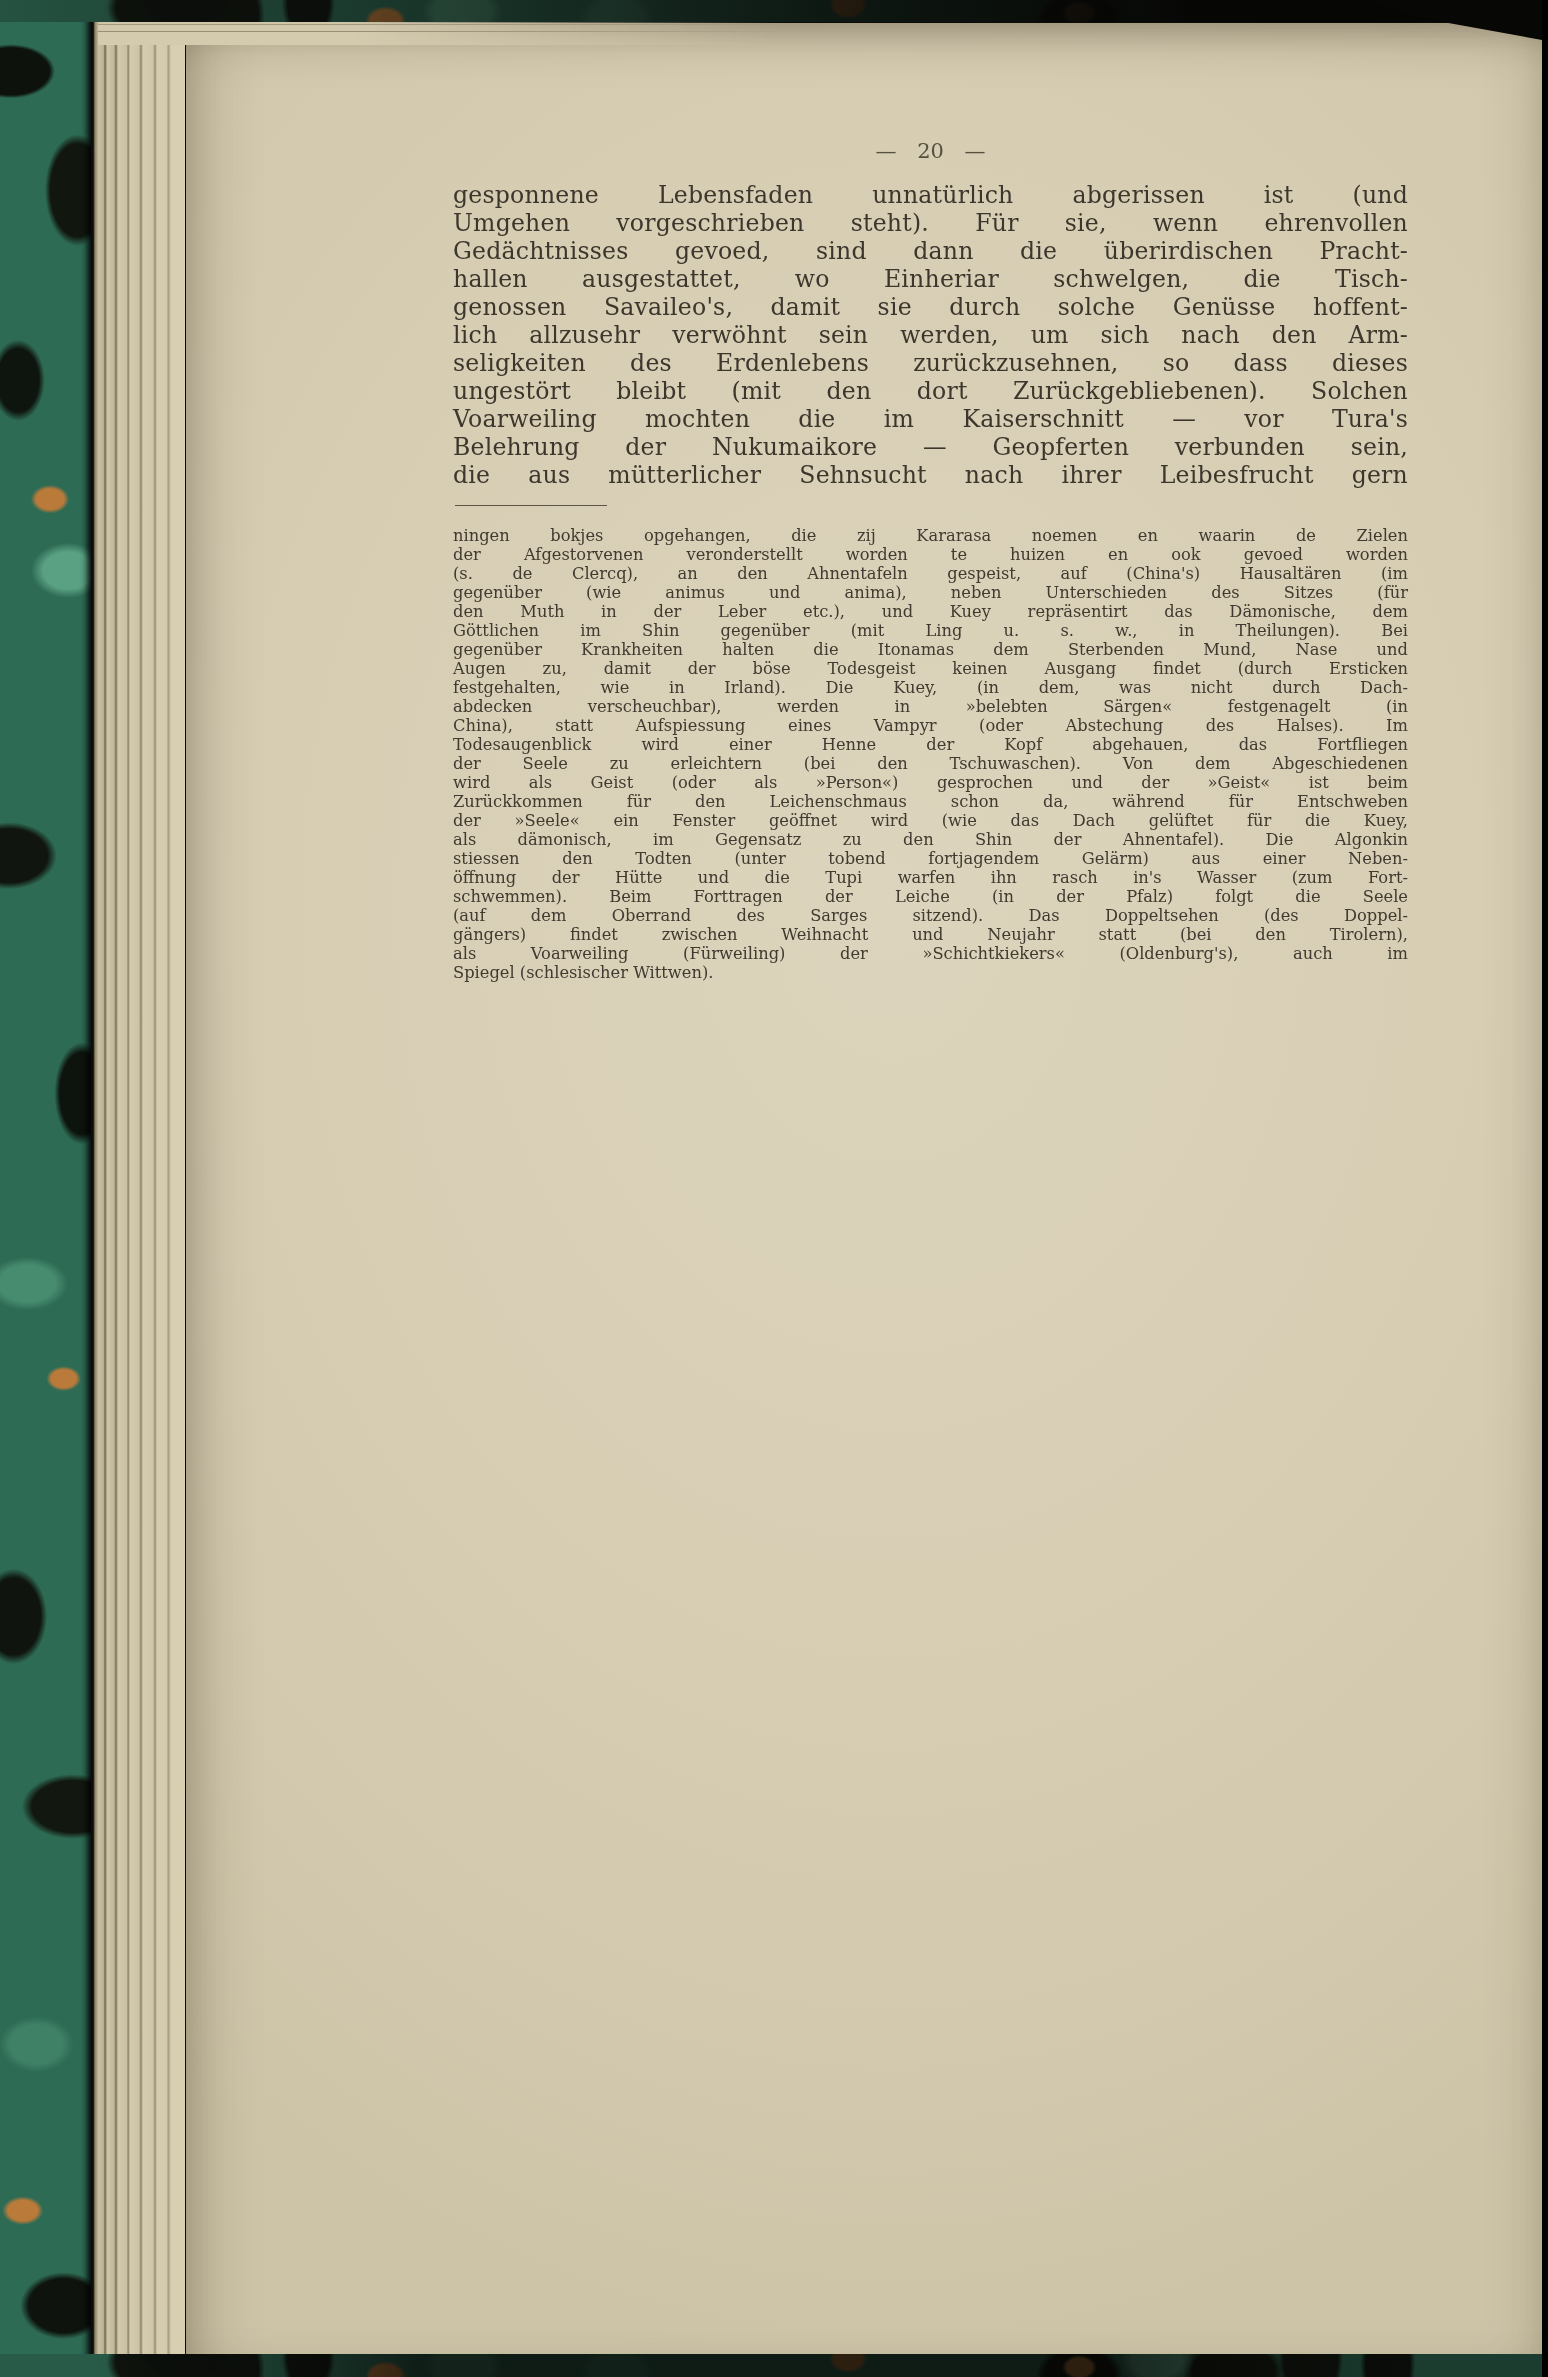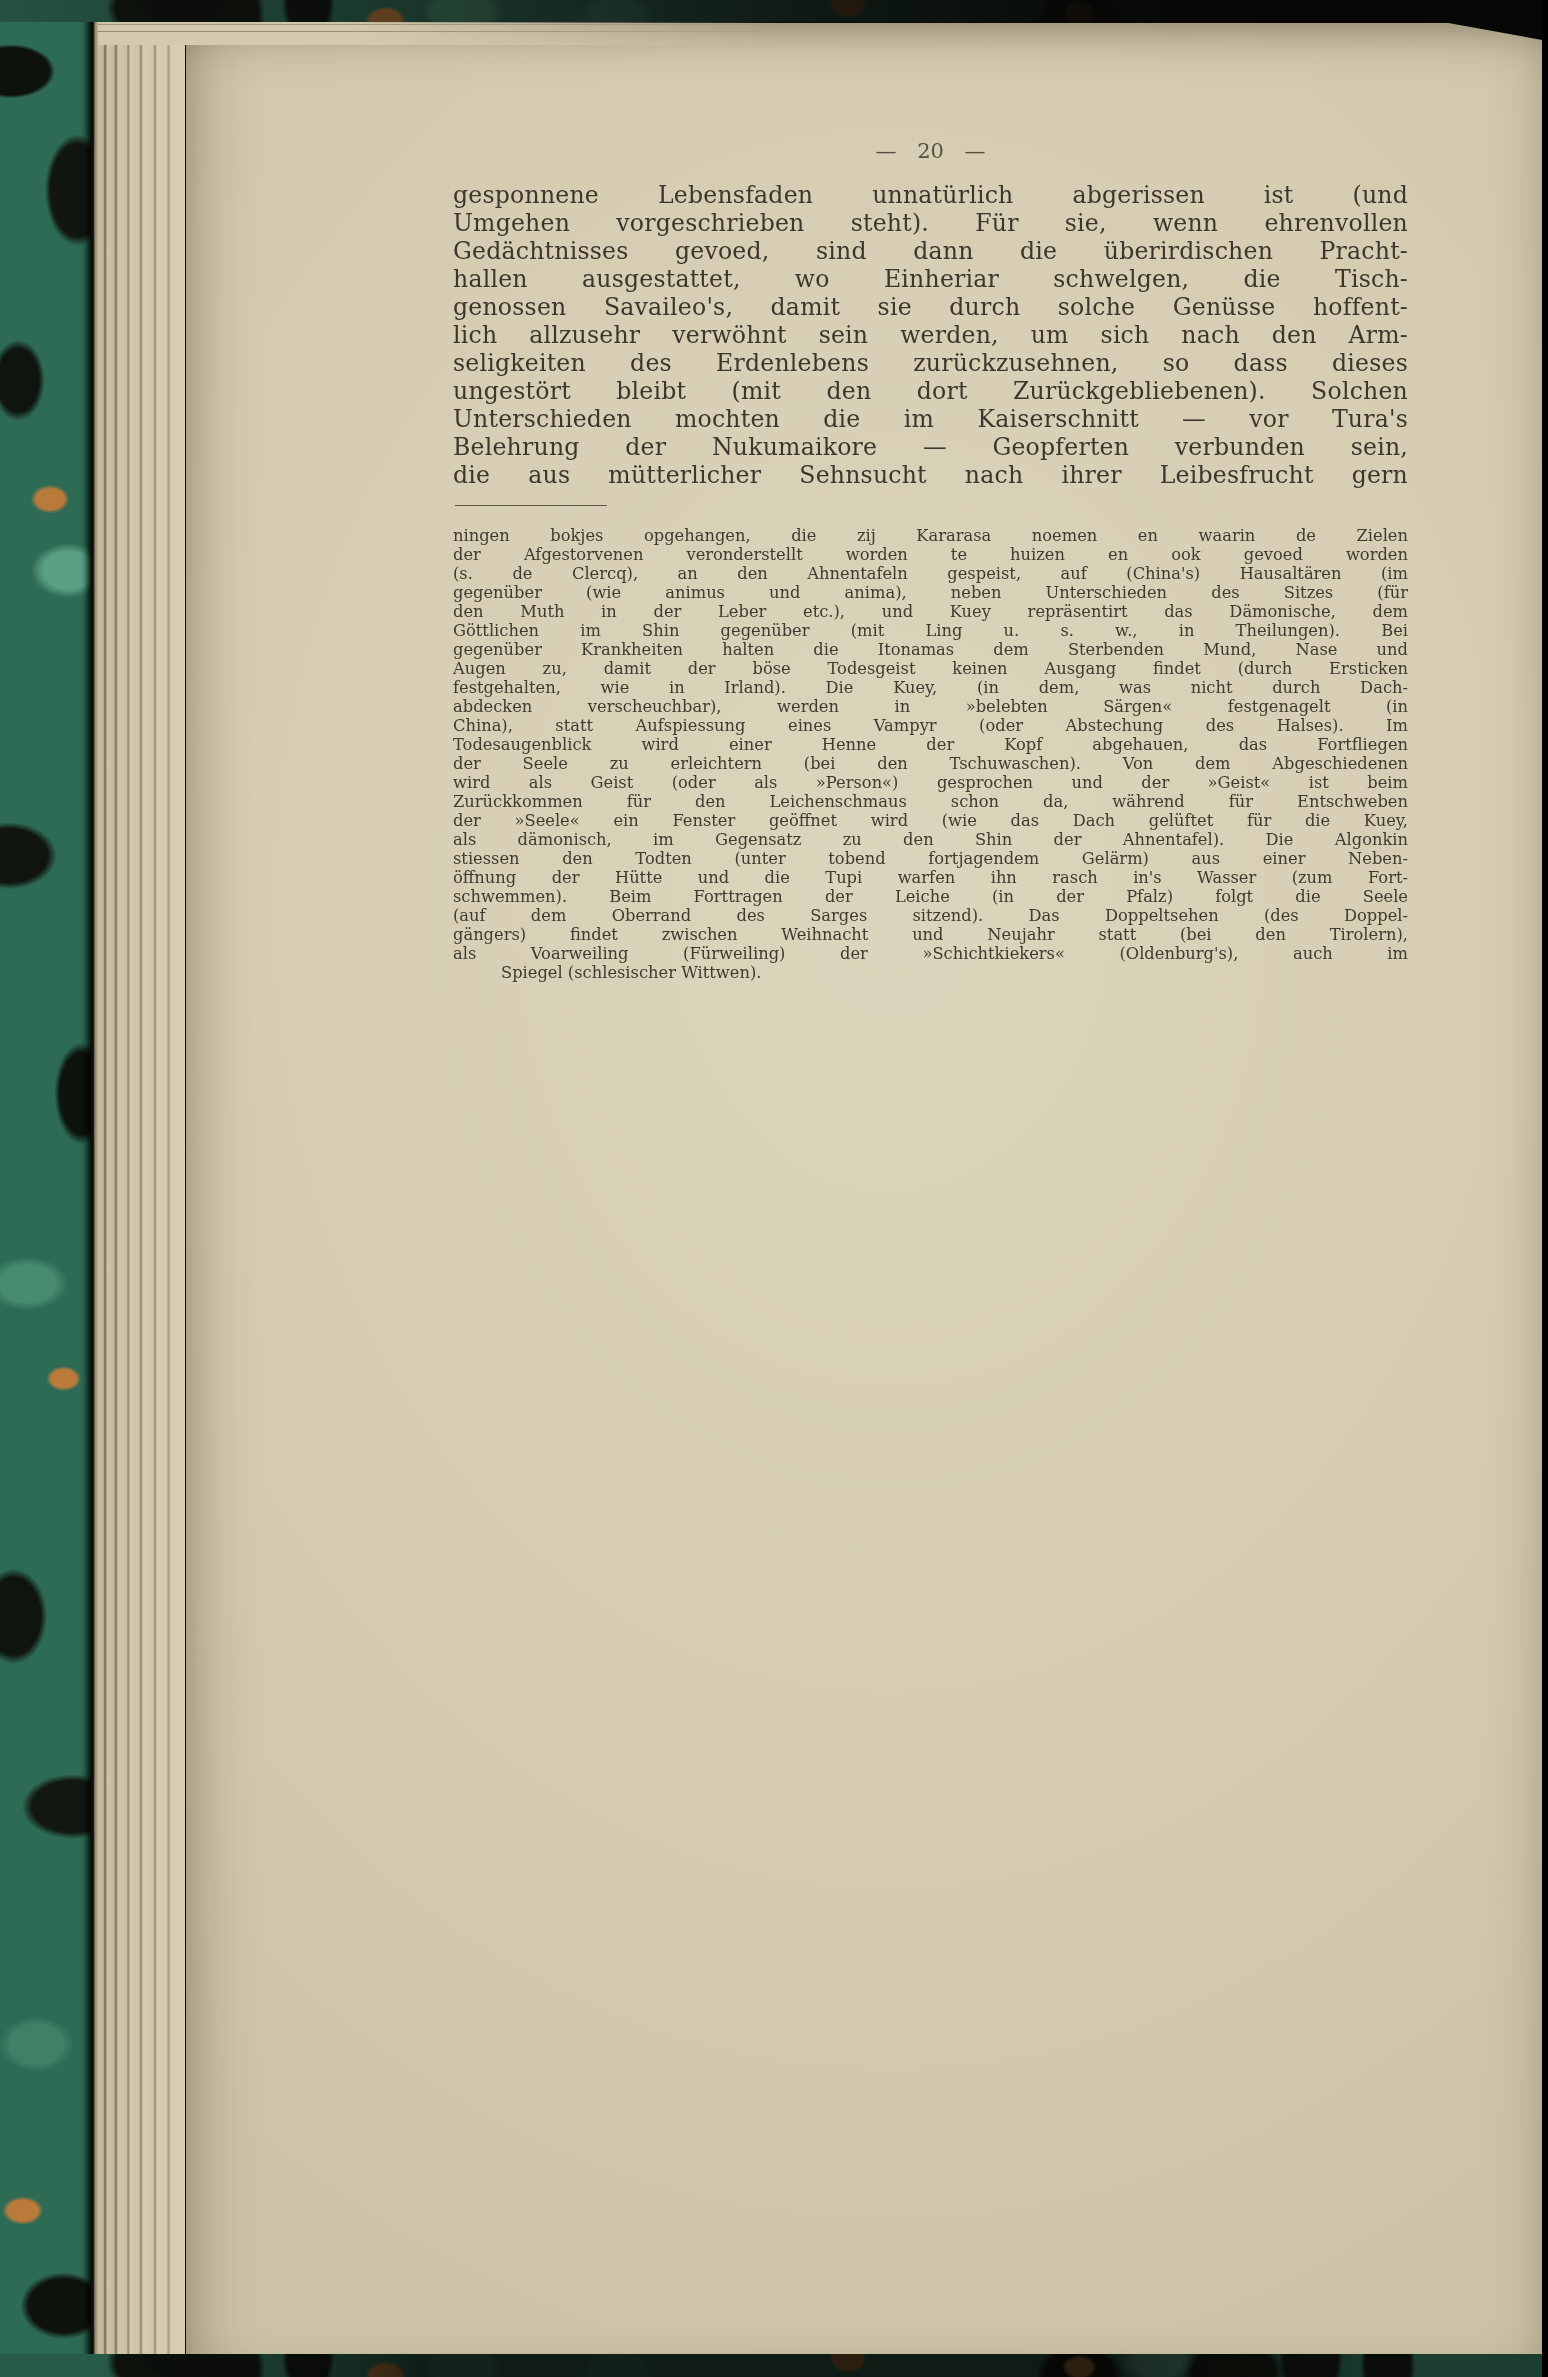--- a/index.html
+++ b/index.html
@@ -62,21 +62,21 @@
                inset 54px 0 70px -54px rgba(58,48,28,.40),
                inset -31px 0 70px -46px rgba(58,48,28,.30);}
   
   .textblock{position:absolute;left:453px;top:138px;width:955px;z-index:6;color:#3c362c;}
   .page-number{text-align:center;font-size:21px;line-height:26px;color:#55503f;
     word-spacing:14px;margin-bottom:17px;}
   .body{font-size:23.6px;line-height:28px;letter-spacing:0.2px;}
   .line{text-align:justify;text-align-last:justify;}
   .fn-rule{width:152px;border-top:1.5px solid #5c5545;margin:15.5px 0 0 1.5px;}
   .footnote{margin-top:20px;font-size:16.3px;line-height:19px;color:#403a30;}
-  .footnote .line.last{text-align-last:left;margin-left:48px;}
+  .footnote .line.last{text-align-last:left;}
 </style>
 </head>
 <body>
 
 <div class="scene">
   <div class="page"></div>
   <div class="page-stack"></div>
   <div class="top-edges"></div>
   <div class="cover-left marble"></div>
   <div class="cover-top marble"></div>
@@ -87,21 +87,21 @@
     <div class="page-number">— 20 —</div>
     <div class="body">
         <div class="line">gesponnene Lebensfaden unnatürlich abgerissen ist (und</div>
         <div class="line">Umgehen vorgeschrieben steht). Für sie, wenn ehrenvollen</div>
         <div class="line">Gedächtnisses gevoed, sind dann die überirdischen Pracht-</div>
         <div class="line">hallen ausgestattet, wo Einheriar schwelgen, die Tisch-</div>
         <div class="line">genossen Savaileo's, damit sie durch solche Genüsse hoffent-</div>
         <div class="line">lich allzusehr verwöhnt sein werden, um sich nach den Arm-</div>
         <div class="line">seligkeiten des Erdenlebens zurückzusehnen, so dass dieses</div>
         <div class="line">ungestört bleibt (mit den dort Zurückgebliebenen). Solchen</div>
-        <div class="line">Unterschieden mochten die im Kaiserschnitt — vor Tura's</div>
+        <div class="line">Voarweiling mochten die im Kaiserschnitt — vor Tura's</div>
         <div class="line">Belehrung der Nukumaikore — Geopferten verbunden sein,</div>
         <div class="line last">die aus mütterlicher Sehnsucht nach ihrer Leibesfrucht gern</div>
       </div>
     <div class="fn-rule"></div>
     <div class="footnote">
         <div class="line">ningen bokjes opgehangen, die zij Kararasa noemen en waarin de Zielen</div>
         <div class="line">der Afgestorvenen veronderstellt worden te huizen en ook gevoed worden</div>
         <div class="line">(s. de Clercq), an den Ahnentafeln gespeist, auf (China's) Hausaltären (im</div>
         <div class="line">gegenüber (wie animus und anima), neben Unterschieden des Sitzes (für</div>
         <div class="line">den Muth in der Leber etc.), und Kuey repräsentirt das Dämonische, dem</div>

